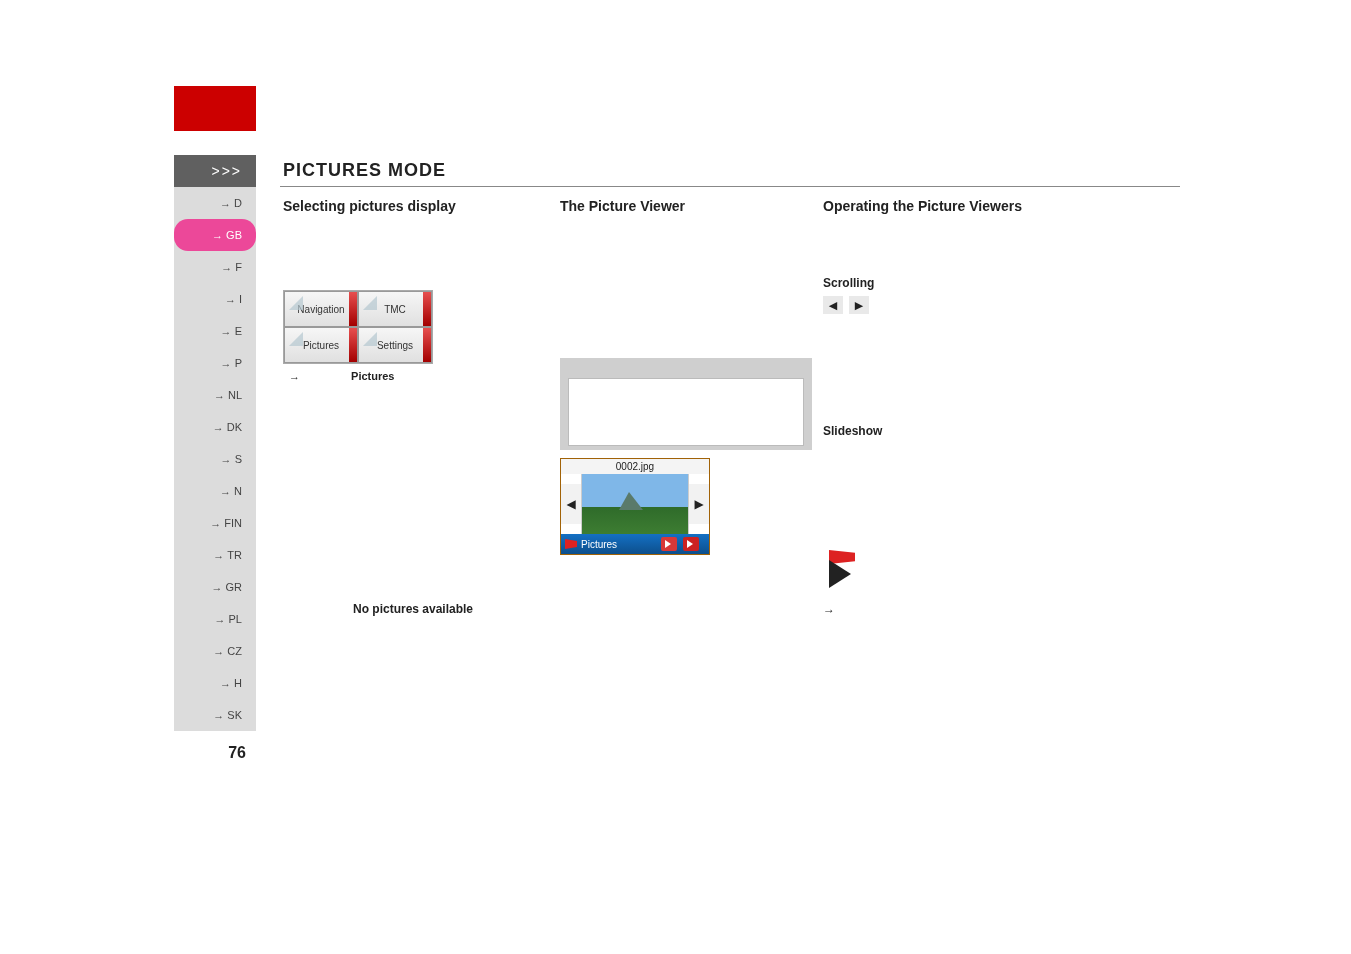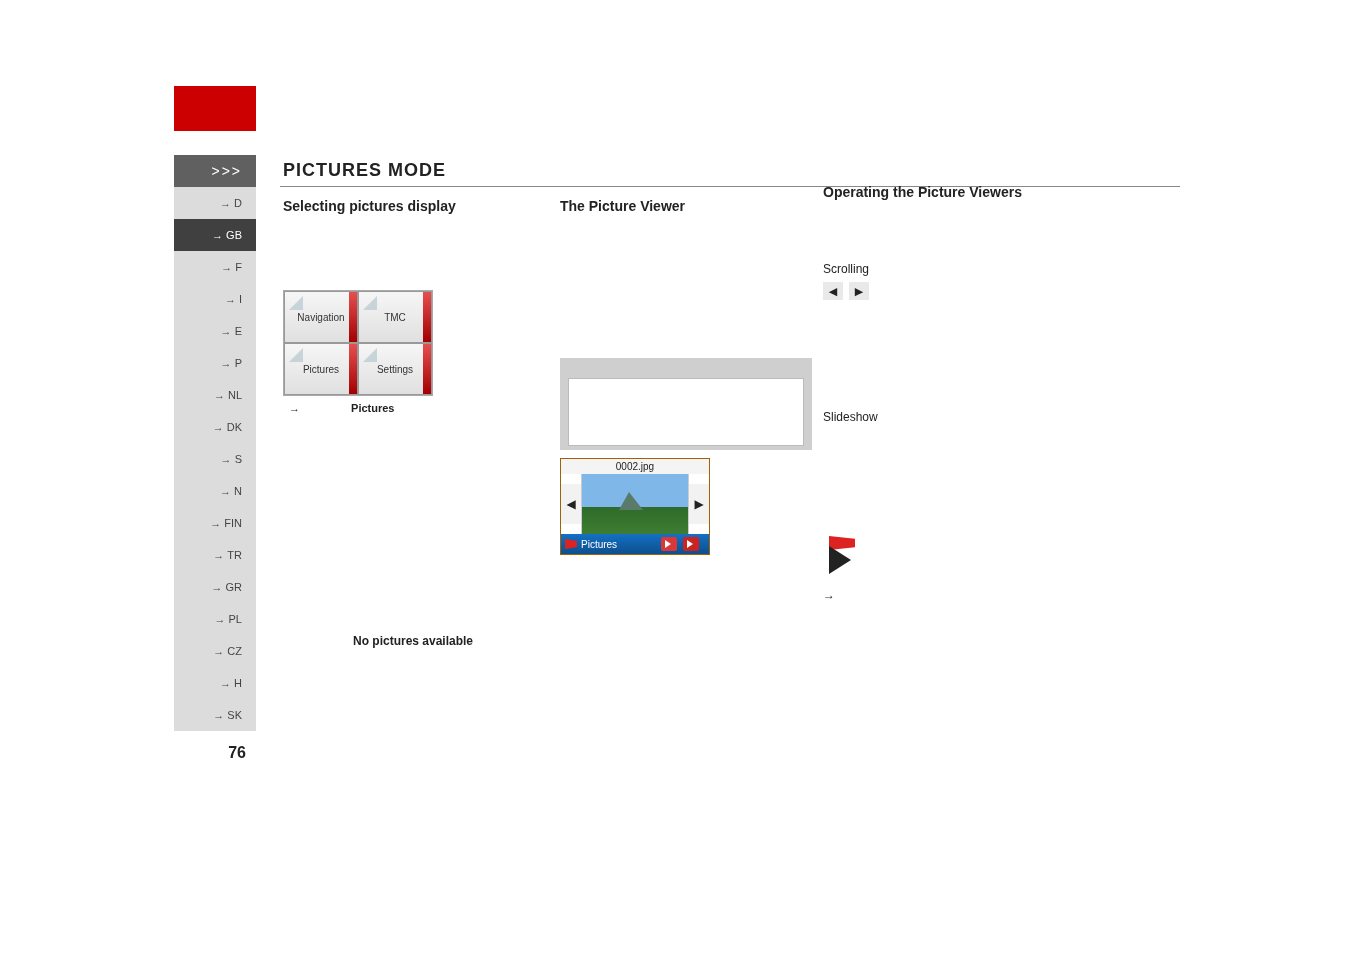--- a/index.html
+++ b/index.html
@@ -36,54 +36,55 @@
     font-size: 11px;
     color: #444;
   }
   .side-row.header {
     background: #606060;
     color: #fff;
     font-size: 14px;
     letter-spacing: 2px;
   }
   .side-row.active {
-    background: #404040;
+    background: #ec4899;
     color: #fff;
+    border-radius: 14px;
   }
   .arrow { font-family: Arial; }
   .page-title {
     position: absolute;
     left: 283px; top: 160px;
     font-size: 18px;
     font-weight: bold;
     letter-spacing: 1px;
   }
   .hr {
     position: absolute;
     left: 280px; top: 186px;
     width: 900px;
     border-top: 1px solid #888;
   }
   .col1 { position: absolute; left: 283px; top: 198px; width: 260px; }
   .col2 { position: absolute; left: 560px; top: 198px; width: 260px; }
-  .col3 { position: absolute; left: 823px; top: 184px; width: 270px; }
+  .col3 { position: absolute; left: 823px; top: 198px; width: 270px; }
   .section-heading {
     font-size: 14px;
     font-weight: bold;
     margin-bottom: 18px;
   }
   
   .menu-grid {
     width: 150px;
     border: 1px solid #aaa;
   }
   .menu-row { display: flex; }
   .menu-cell {
     flex: 1;
-    height: 52px;
+    height: 36px;
     border: 1px solid #999;
     position: relative;
     display: flex;
     align-items: center;
     justify-content: center;
     font-size: 10px;
     color: #333;
     background: linear-gradient(#f6f6f6,#e0e0e0);
   }
   .menu-cell .bar {
@@ -171,21 +172,21 @@
     border-radius: 2px; position: relative;
   }
   .viewer-bottom .ico::after{
     content:""; position:absolute; left:4px; top:3px;
     width:0;height:0;
     border-top:4px solid transparent;
     border-bottom:4px solid transparent;
     border-left:6px solid #fff;
   }
   
-  .subhead { font-weight: normal; font-size: 12px; margin-top: 62px; margin-bottom: 6px; }
+  .subhead { font-weight: bold; font-size: 12px; margin-top: 62px; margin-bottom: 6px; }
   .subhead.first { margin-top: 62px; }
   .scroll-btns { display: flex; gap: 6px; }
   .scroll-btns .sb {
     width: 20px; height: 18px;
     background: #e9e9e9;
     display: flex; align-items: center; justify-content: center;
     font-size: 11px; color: #222;
   }
   .subhead.second { margin-top: 110px; }
   .play-ico-big {

